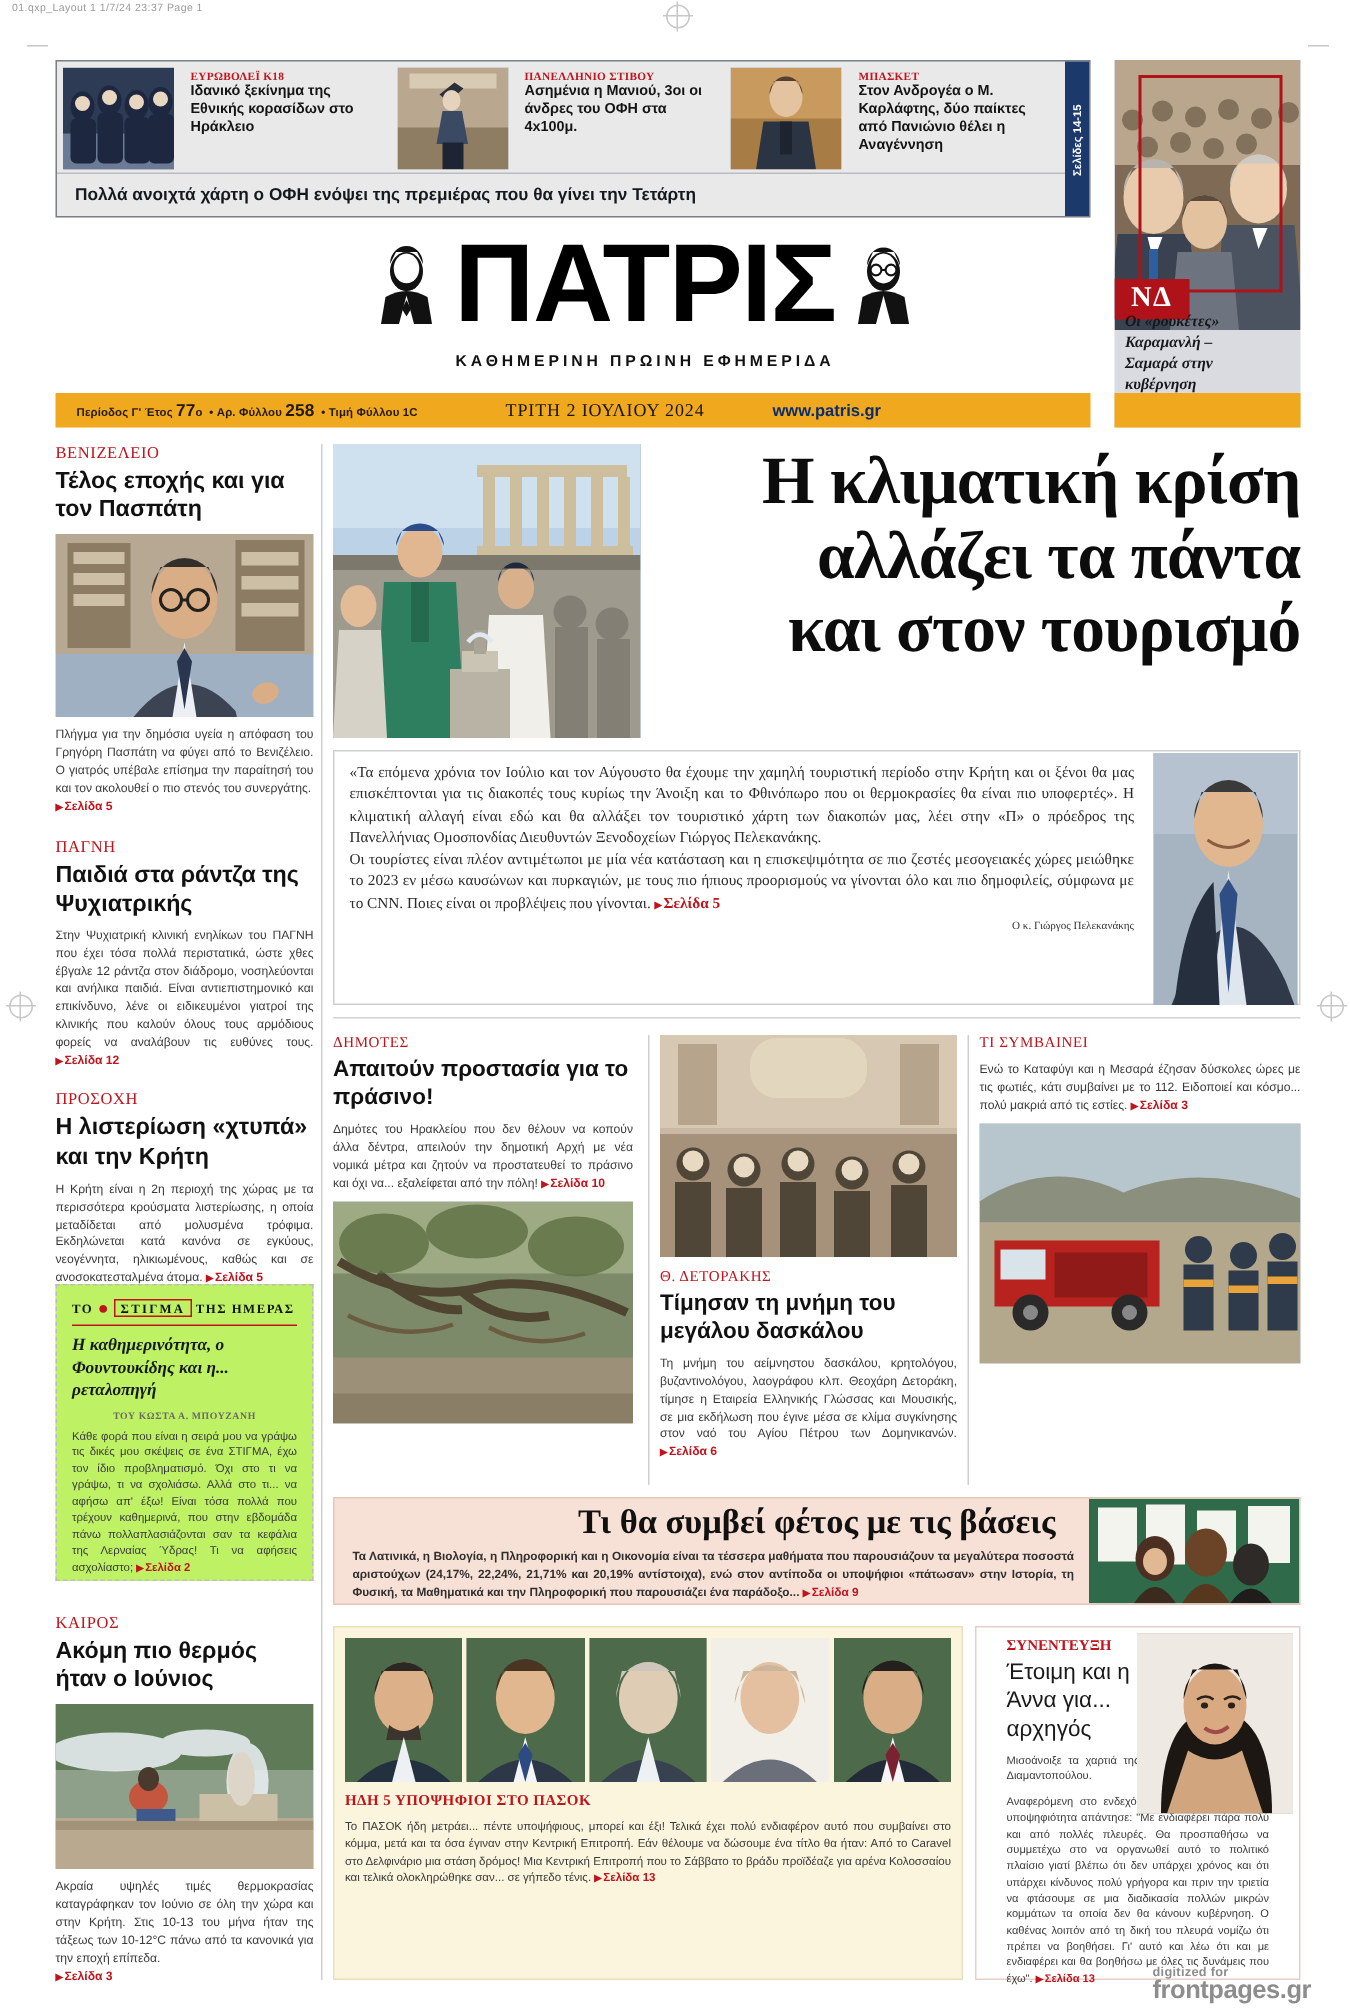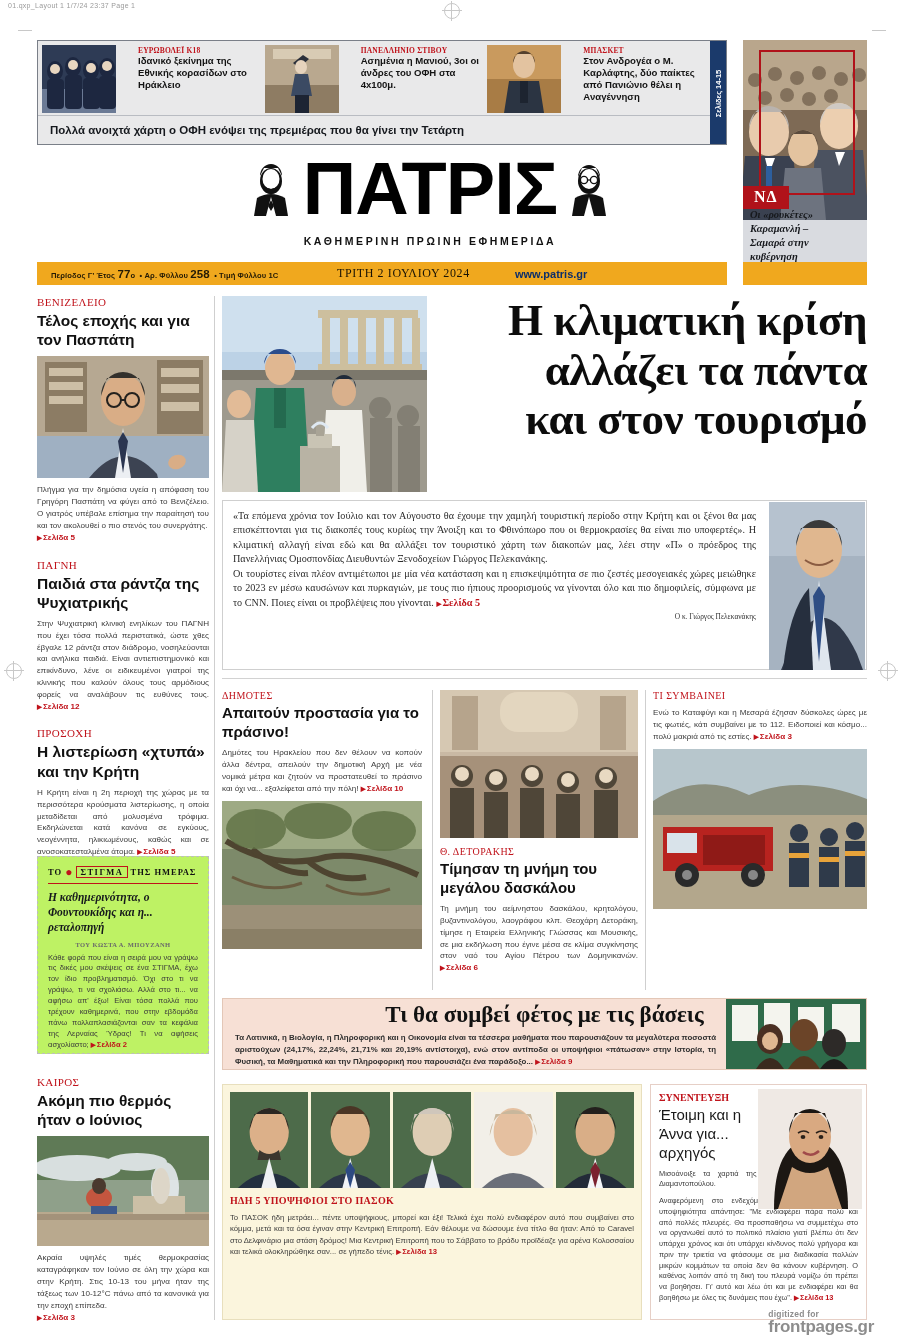--- a/index.html
+++ b/index.html
@@ -10,37 +10,37 @@
   
   .slug{position:absolute;left:8px;top:2px;font-size:7px;color:#9a9a9a;letter-spacing:.3px;font-family:"Liberation Sans",sans-serif;}
   .reg-mark{position:absolute;width:14px;height:14px;border-radius:50%;border:1px solid #c8c8c8;}
   .reg-mark:before{content:"";position:absolute;left:6px;top:-3px;width:1px;height:20px;background:#c8c8c8;}
   .reg-mark:after{content:"";position:absolute;top:6px;left:-3px;height:1px;width:20px;background:#c8c8c8;}
   .crop{position:absolute;background:#c8c8c8;}
 
   
   .sports-strip{position:absolute;left:37px;top:40px;width:690px;height:105px;border:1px solid #7a7f88;background:#e9e9ea;box-sizing:border-box;}
   .sports-row{display:flex;height:73px;padding:4px 4px 0 4px;box-sizing:border-box;gap:0;}
-  .sp-item{display:flex;gap:22px;flex:1;min-width:0;}
+  .sp-item{display:flex;gap:11px;flex:1;min-width:0;}
   .sp-thumb{width:74px;height:68px;flex:0 0 74px;background:#33405a;position:relative;overflow:hidden;}
   .sp-txt{flex:1;min-width:0;padding-top:1px;}
   .sp-kicker{color:#c0131b;font-size:7.5px;font-weight:bold;font-family:"Liberation Serif",serif;letter-spacing:.2px;line-height:1.2;}
   .sp-head{font-size:9.6px;line-height:1.26;font-weight:bold;font-family:"Liberation Sans",sans-serif;color:#141414;}
   .sports-bottom{position:absolute;left:0;right:0;bottom:0;height:28px;display:flex;align-items:center;padding-left:12px;
       font-size:11.5px;font-weight:bold;color:#15181d;font-family:"Liberation Sans",sans-serif;border-top:1px solid #b9bcc2;}
   .sports-tab{position:absolute;right:0;top:0;bottom:0;width:16px;background:#1b3a6b;color:#fff;}
   .sports-tab span{display:block;transform:rotate(-90deg);transform-origin:center;white-space:nowrap;font-size:7.5px;font-weight:bold;
       position:absolute;top:50%;left:50%;margin-left:-28px;margin-top:-4px;width:56px;text-align:center;}
 
   
   .nd-box{position:absolute;left:743px;top:40px;width:124px;height:245px;background:#d9dbe0;overflow:hidden;}
   .nd-photo{position:absolute;left:0;top:0;width:124px;height:180px;overflow:hidden;background:#6b5a4a;}
   .nd-frame{position:absolute;left:16px;top:10px;width:96px;height:145px;border:2px solid #b0121a;box-sizing:border-box;}
   .nd-label{position:absolute;left:0;top:146px;background:#b0121a;color:#fff;font-family:"Liberation Serif",serif;font-weight:bold;
-      font-size:16px;padding:2px 11px 3px 11px;letter-spacing:1px;}
+      font-size:19px;padding:2px 11px 3px 11px;letter-spacing:1px;}
   .nd-text{position:absolute;left:0;top:164px;width:104px;padding:4px 7px 0 7px;box-sizing:border-box;
       font-family:"Liberation Serif",serif;font-style:italic;font-weight:bold;font-size:10.5px;line-height:1.32;color:#16181c;}
   .nd-page{position:absolute;right:8px;bottom:10px;color:#b0121a;font-size:8px;font-weight:bold;font-family:"Liberation Sans",sans-serif;}
   .nd-strip{position:absolute;left:743px;top:262px;width:124px;height:23px;background:#f0a81e;}
 
   
   .masthead{position:absolute;left:150px;top:152px;width:560px;text-align:center;}
   .mast-row{display:flex;align-items:center;justify-content:center;gap:12px;}
   .mast-title{font-family:"Liberation Sans",sans-serif;font-weight:bold;font-size:74px;letter-spacing:-1px;line-height:1;color:#000;}
   .mast-sub{font-size:10.5px;letter-spacing:2.6px;font-weight:bold;margin-top:9px;color:#111;}
@@ -101,21 +101,21 @@
 
   
   .pasok{position:absolute;left:222px;top:1084px;width:420px;height:236px;background:#fbf5dd;border:1px solid #e8dfbd;box-sizing:border-box;padding:7px;}
   .pasok-strip{display:flex;gap:3px;height:96px;}
   .pasok-strip .ph{flex:1;background:#4d6b4a;overflow:hidden;position:relative;}
   .pasok-kicker{color:#c0131b;font-family:"Liberation Serif",serif;font-size:10px;font-weight:bold;letter-spacing:.3px;margin-top:7px;}
   .pasok-title{font-family:"Liberation Serif",serif;font-weight:bold;font-size:23px;line-height:1.15;margin-top:3px;color:#111;}
   .pasok-body{font-size:7.7px;line-height:1.48;color:#3a3a3a;margin-top:6px;text-align:justify;}
 
   
-  .intv{position:absolute;left:650px;top:1084px;width:217px;height:236px;border:1px solid #e6cfc6;box-sizing:border-box;padding:7px 8px;background:#fff;}
+  .intv{position:absolute;left:650px;top:1084px;width:217px;height:236px;border:1px solid #e6cfc6;box-sizing:border-box;padding:7px 20px;background:#fff;}
   .intv-kicker{color:#c0131b;font-family:"Liberation Serif",serif;font-size:10px;font-weight:bold;}
   .intv-title{font-family:"Liberation Sans",sans-serif;font-weight:normal;font-size:15px;line-height:1.26;margin-top:3px;width:110px;}
   .intv-photo{position:absolute;right:4px;top:4px;width:104px;height:120px;background:#cbb7ad;overflow:hidden;}
   .intv-body{font-size:7.4px;line-height:1.45;color:#3a3a3a;margin-top:6px;text-align:justify;}
 
   
   .wm{position:absolute;right:26px;bottom:6px;text-align:left;color:#8d8d8d;}
   .wm .a{font-size:8.5px;font-weight:bold;letter-spacing:.2px;}
   .wm .b{font-size:17px;font-weight:bold;letter-spacing:-.3px;line-height:1;margin-top:-1px;}
 

